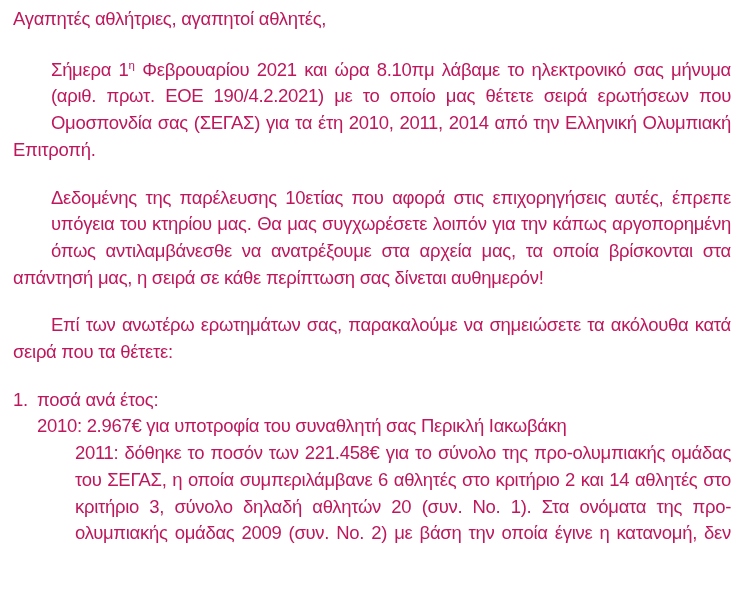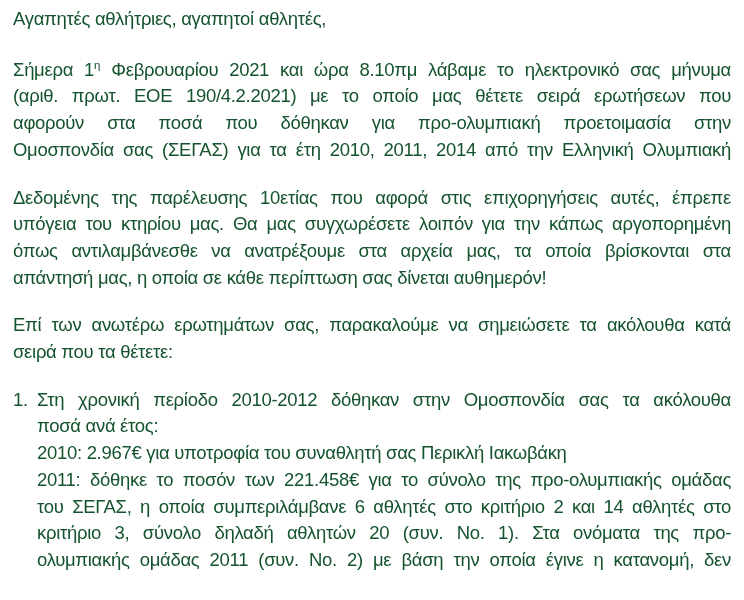--- a/index.html
+++ b/index.html
@@ -6,35 +6,36 @@
     margin: 0;
     padding: 0;
     background: #ffffff;
   }
   .page {
     position: relative;
     width: 744px;
     height: 600px;
     overflow: hidden;
     background: #ffffff;
-    color: #14532d;
+    color: #be185d;
     font-family: "Liberation Sans", "DejaVu Sans", sans-serif;
     font-size: 18.5px;
     letter-spacing: -0.3px;
     line-height: 26.7px;
     box-sizing: border-box;
     padding: 6px 13px 0 13px;
   }
   .line {
     margin: 0;
     padding: 0;
   }
   .just {
     text-align: justify;
     text-align-last: justify;
+    margin-left: 38px;
   }
   .left {
     text-align: left;
     text-align-last: left;
   }
   .salutation {
     margin-bottom: 24px;
   }
   .para {
     margin-bottom: 21px;
@@ -58,40 +59,39 @@
 </head>
 <body>
 
 <div class="page">
 
   <p class="line left salutation">Αγαπητές αθλήτριες, αγαπητοί αθλητές,</p>
 
   <div class="para">
     <p class="line just"><span>Σήμερα 1</span><sup class="sp">η</sup><span> Φεβρουαρίου 2021 και ώρα 8.10πμ λάβαμε το ηλεκτρονικό σας μήνυμα</span></p>
     <p class="line just">(αριθ. πρωτ. ΕΟΕ 190/4.2.2021) με το οποίο μας θέτετε σειρά ερωτήσεων που</p>
-    <p class="line just">αφορούν στα ποσά που δόθηκαν για προ-ολυμπιακή προετοιμασία στην</p>
     <p class="line just">Ομοσπονδία σας (ΣΕΓΑΣ) για τα έτη 2010, 2011, 2014 από την Ελληνική Ολυμπιακή</p>
+    <p class="line left">Επιτροπή.</p>
   </div>
 
   <div class="para">
     <p class="line just">Δεδομένης της παρέλευσης 10ετίας που αφορά στις επιχορηγήσεις αυτές, έπρεπε</p>
     <p class="line just">υπόγεια του κτηρίου μας. Θα μας συγχωρέσετε λοιπόν για την κάπως αργοπορημένη</p>
     <p class="line just">όπως αντιλαμβάνεσθε να ανατρέξουμε στα αρχεία μας, τα οποία βρίσκονται στα</p>
-    <p class="line left">απάντησή μας, η οποία σε κάθε περίπτωση σας δίνεται αυθημερόν!</p>
+    <p class="line left">απάντησή μας, η σειρά σε κάθε περίπτωση σας δίνεται αυθημερόν!</p>
   </div>
 
   <div class="para">
     <p class="line just">Επί των ανωτέρω ερωτημάτων σας, παρακαλούμε να σημειώσετε τα ακόλουθα κατά</p>
     <p class="line left">σειρά που τα θέτετε:</p>
   </div>
 
   <div class="numbered-item">
     <span class="item-number">1.</span>
-    <p class="line just">Στη χρονική περίοδο 2010-2012 δόθηκαν στην Ομοσπονδία σας τα ακόλουθα</p>
     <p class="line left">ποσά ανά έτος:</p>
     <p class="line left">2010: 2.967€ για υποτροφία του συναθλητή σας Περικλή Ιακωβάκη</p>
     <p class="line just">2011: δόθηκε το ποσόν των 221.458€ για το σύνολο της προ-ολυμπιακής ομάδας</p>
     <p class="line just">του ΣΕΓΑΣ, η οποία συμπεριλάμβανε 6 αθλητές στο κριτήριο 2 και 14 αθλητές στο</p>
     <p class="line just">κριτήριο 3, σύνολο δηλαδή αθλητών 20 (συν. Νο. 1). Στα ονόματα της προ-</p>
-    <p class="line just">ολυμπιακής ομάδας 2011 (συν. Νο. 2) με βάση την οποία έγινε η κατανομή, δεν</p>
+    <p class="line just">ολυμπιακής ομάδας 2009 (συν. Νο. 2) με βάση την οποία έγινε η κατανομή, δεν</p>
   </div>
 
 </div>
 
 </body></html>

